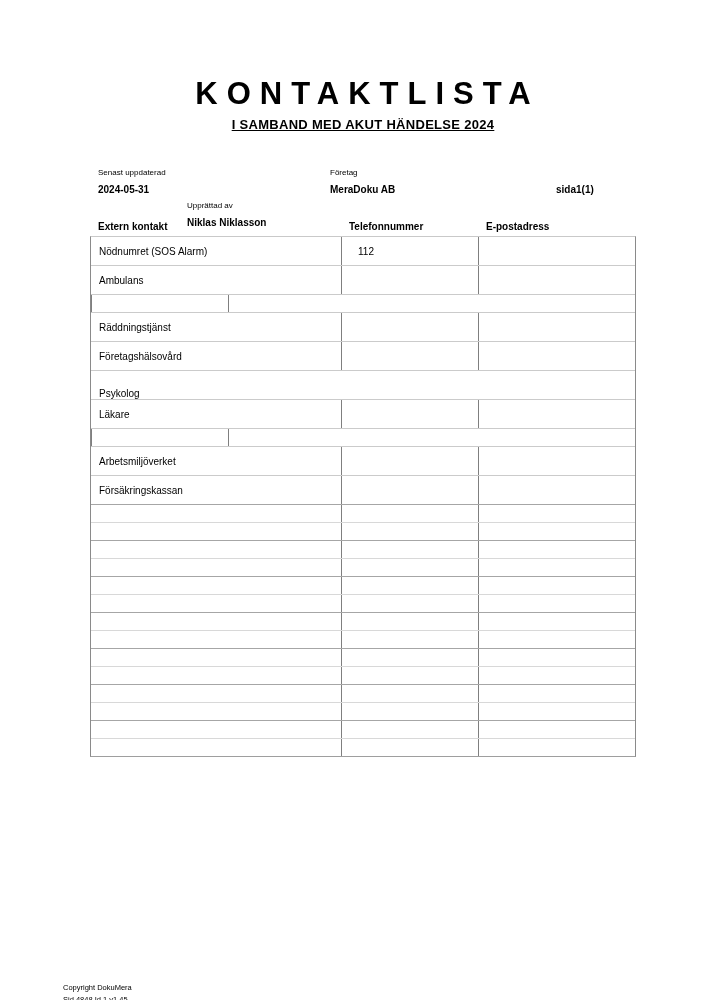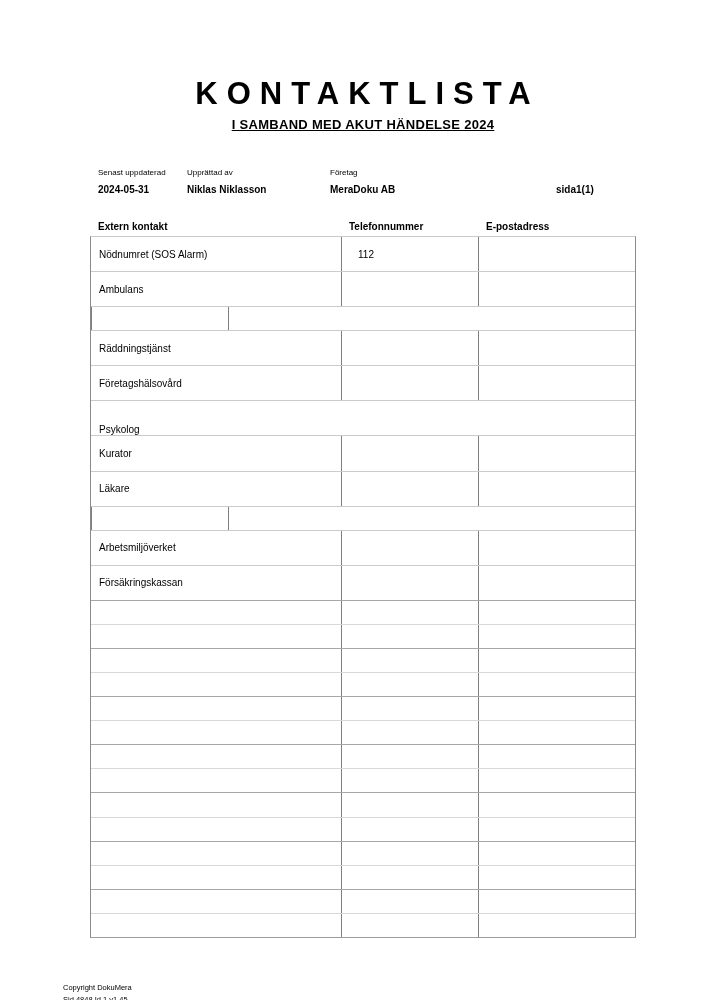--- a/index.html
+++ b/index.html
@@ -19,32 +19,32 @@
   .subtitle {
     position: absolute; top: 118px; left: 90px; width: 546px; margin: 0;
     text-align: center; font-size: 13px; font-weight: bold; letter-spacing: 0.3px;
     line-height: 1; white-space: nowrap; text-decoration: underline;
   }
 
   .meta { position: absolute; left: 98px; top: 169px; width: 538px; height: 30px; }
   .meta .mlabel { position: absolute; top: 0; font-size: 8px; line-height: 1; white-space: nowrap; }
   .meta .mvalue { position: absolute; top: 16px; font-size: 10px; font-weight: bold; line-height: 1; white-space: nowrap; }
   .meta .f0 { left: 0; }
-  .meta .f1 { left: 89px; }
+  .meta .f1 { left: 89px; margin-top: 33px; }
   .meta .f2 { left: 232px; }
   .meta .pageind { position: absolute; top: 16px; left: 458px; font-size: 10px; font-weight: bold; line-height: 1; }
 
   .thead { position: absolute; left: 90px; top: 222px; width: 546px; height: 13px; }
   .thead span { position: absolute; top: 0; font-size: 10px; font-weight: bold; line-height: 1; white-space: nowrap; }
   .thead .h0 { left: 8px; }
   .thead .h1 { left: 259px; }
   .thead .h2 { left: 396px; }
 
   .ctable {
-    position: absolute; left: 90px; top: 236px; width: 546px; height: 702px;
+    position: absolute; left: 90px; top: 236px; width: 546px; height: 521px;
     box-sizing: border-box;
     border-left: 1px solid var(--frame-side, #8a8a8a);
     border-right: 1px solid var(--frame-side, #8a8a8a);
     border-top: 1px solid var(--frame-top, #c9c9c9);
     border-bottom: 1px solid var(--frame-bottom, #9e9e9e);
     display: flex; flex-direction: column;
   }
   .trow { flex: 1 1 auto; display: flex; border-top: 1px solid transparent; box-sizing: border-box; }
   .trow:first-child { border-top: none !important; }
   .tcell {
@@ -106,25 +106,20 @@
         <div class="tcell c0">Företagshälsovård</div>
         <div class="tcell c1"></div>
         <div class="tcell c2"></div>
       </div>
       <div class="trow" style="border-top-color: rgb(203, 203, 203); align-items: flex-end;">
         <div class="tcell c0">Psykolog</div>
         <div class="tcell c1"></div>
         <div class="tcell c2"></div>
       </div>
       <div class="trow" style="border-top-color: rgb(203, 203, 203);">
-        <div class="tcell c0">Kurator</div>
-        <div class="tcell c1"></div>
-        <div class="tcell c2"></div>
-      </div>
-      <div class="trow" style="border-top-color: rgb(203, 203, 203);">
         <div class="tcell c0">Läkare</div>
         <div class="tcell c1"></div>
         <div class="tcell c2"></div>
       </div>
       <div class="trow" style="border-top-color: rgb(203, 203, 203);">
         <div class="tcell c1"></div>
         <div class="tcell c2"></div>
       </div>
       <div class="trow" style="border-top-color: rgb(203, 203, 203);">
         <div class="tcell c0">Arbetsmiljöverket</div>

